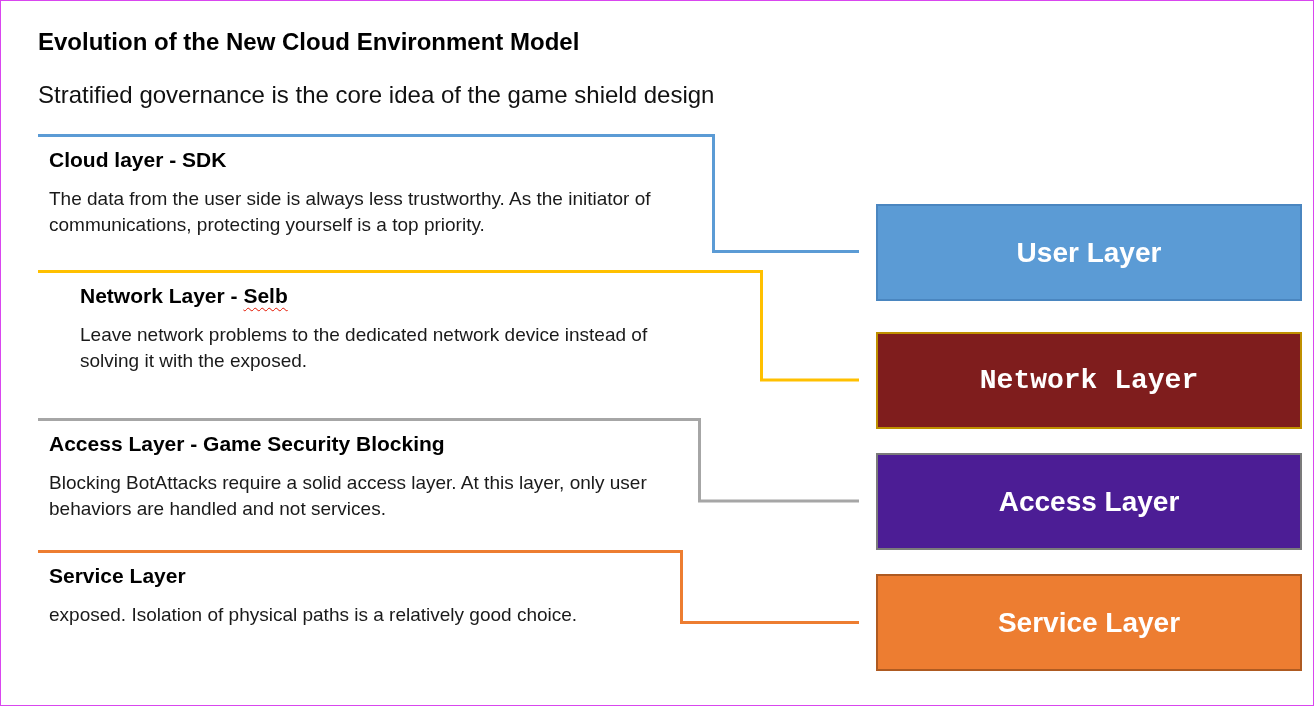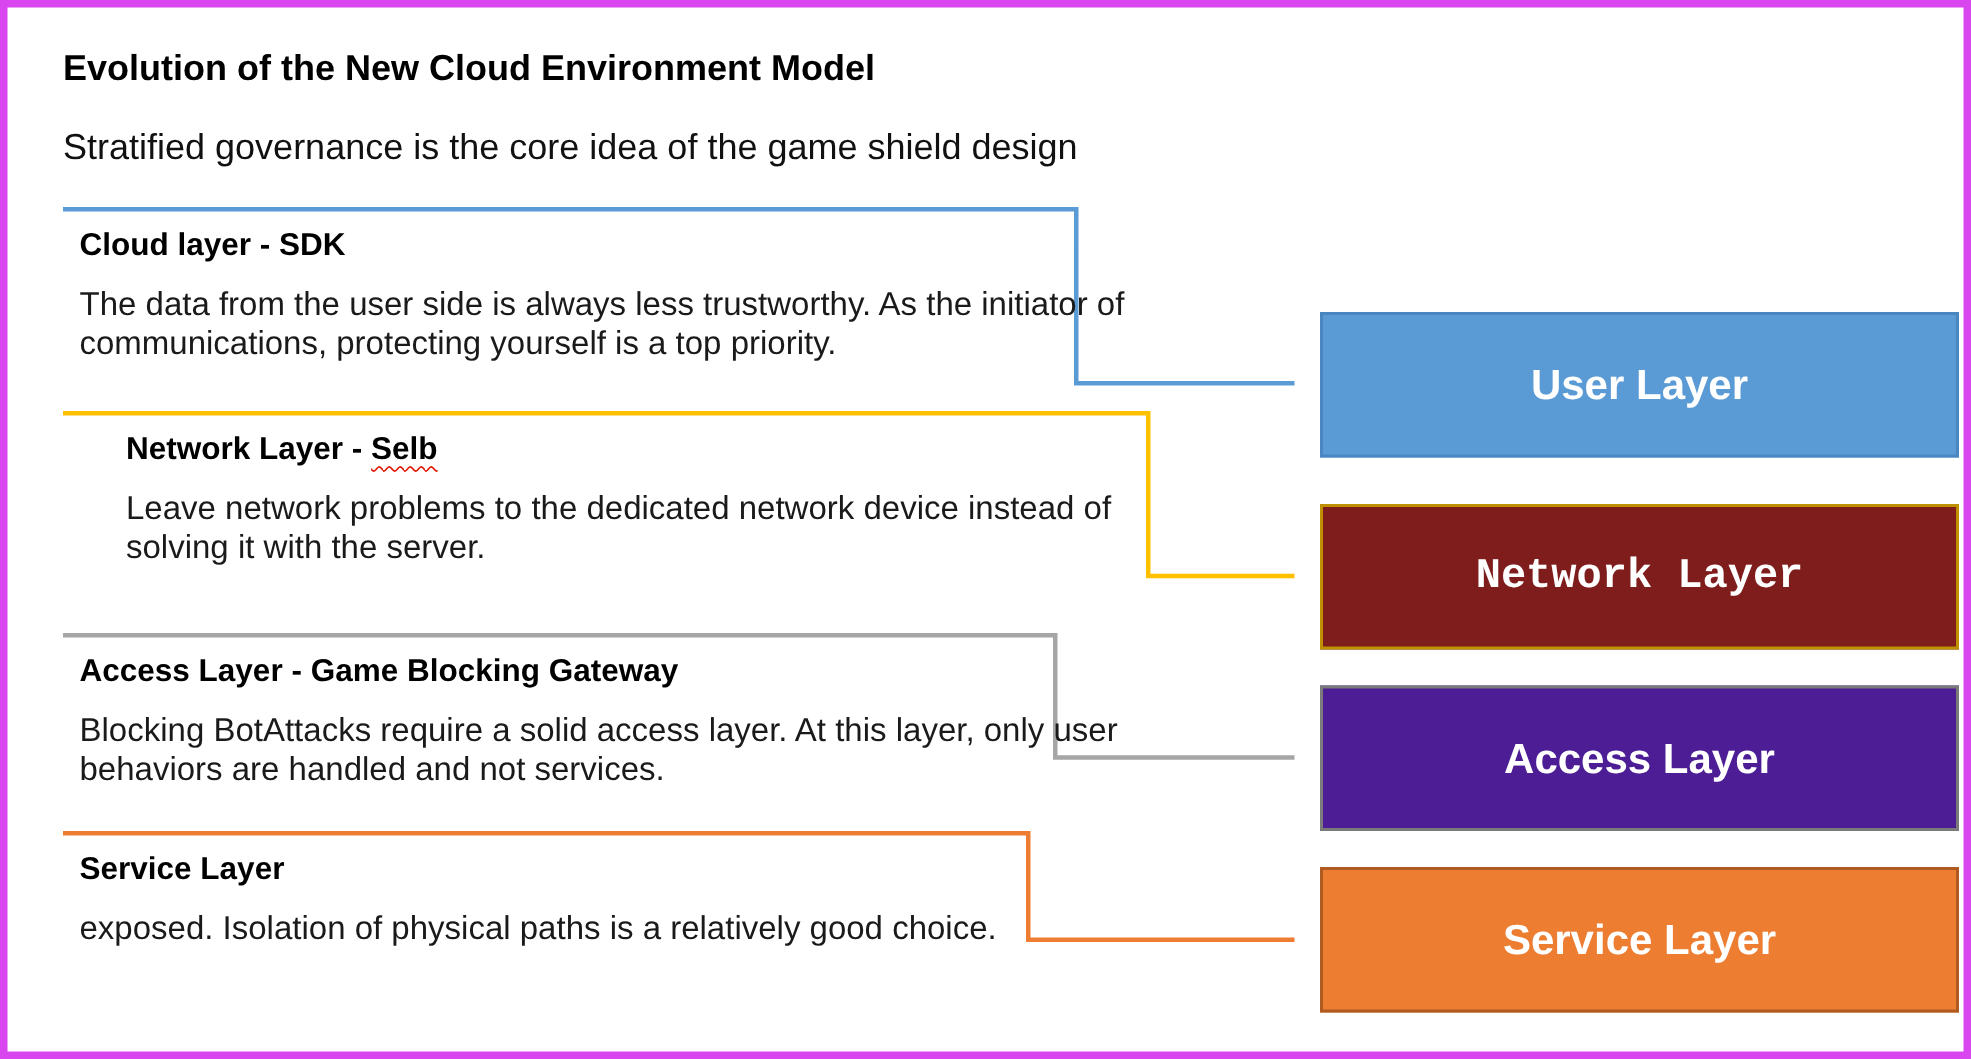--- a/index.html
+++ b/index.html
@@ -3,21 +3,21 @@
 <meta charset="utf-8">
 <style>
   html, body { margin: 0; padding: 0; background: #ffffff; }
   body { font-family: "Liberation Sans", sans-serif; }
 
   .frame {
     position: relative;
     width: 1314px;
     height: 706px;
     background: #ffffff;
-    border: 5px solid #d946ef;
+    border: 1px solid #d946ef;
     box-sizing: border-box;
     overflow: hidden;
   }
 
   .page-title {
     position: absolute;
     left: 37px;
     top: 27px;
     font-size: 24px;
     font-weight: 700;
@@ -52,21 +52,21 @@
   .section h2 {
     margin: 0;
     font-size: 21px;
     line-height: 26px;
     font-weight: 700;
     color: #000000;
     white-space: nowrap;
   }
   .section .body { margin-top: 13px; }
   .section .bodyline {
-    font-size: 22px;
+    font-size: 19px;
     line-height: 26px;
     color: #1a1a1a;
     white-space: nowrap;
   }
 
   .squiggle {
     text-decoration-line: underline;
     text-decoration-style: wavy;
     text-decoration-color: #e31400;
     text-decoration-thickness: 1px;
@@ -126,27 +126,27 @@
       <div class="bodyline">communications, protecting yourself is a top priority.</div>
     </div>
   </div>
 
   <div class="section sec-network">
     <h2>
       <span>Network Layer - </span><span class="squiggle">Selb</span>
     </h2>
     <div class="body">
       <div class="bodyline">Leave network problems to the dedicated network device instead of</div>
-      <div class="bodyline">solving it with the server.</div>
+      <div class="bodyline">solving it with the exposed.</div>
     </div>
   </div>
 
   <div class="section sec-access">
     <h2>
-      <span>Access Layer - Game Blocking Gateway</span>
+      <span>Access Layer - Game Security Blocking</span>
     </h2>
     <div class="body">
       <div class="bodyline">Blocking BotAttacks require a solid access layer. At this layer, only user</div>
       <div class="bodyline">behaviors are handled and not services.</div>
     </div>
   </div>
 
   <div class="section sec-service">
     <h2>
       <span>Service Layer</span>

